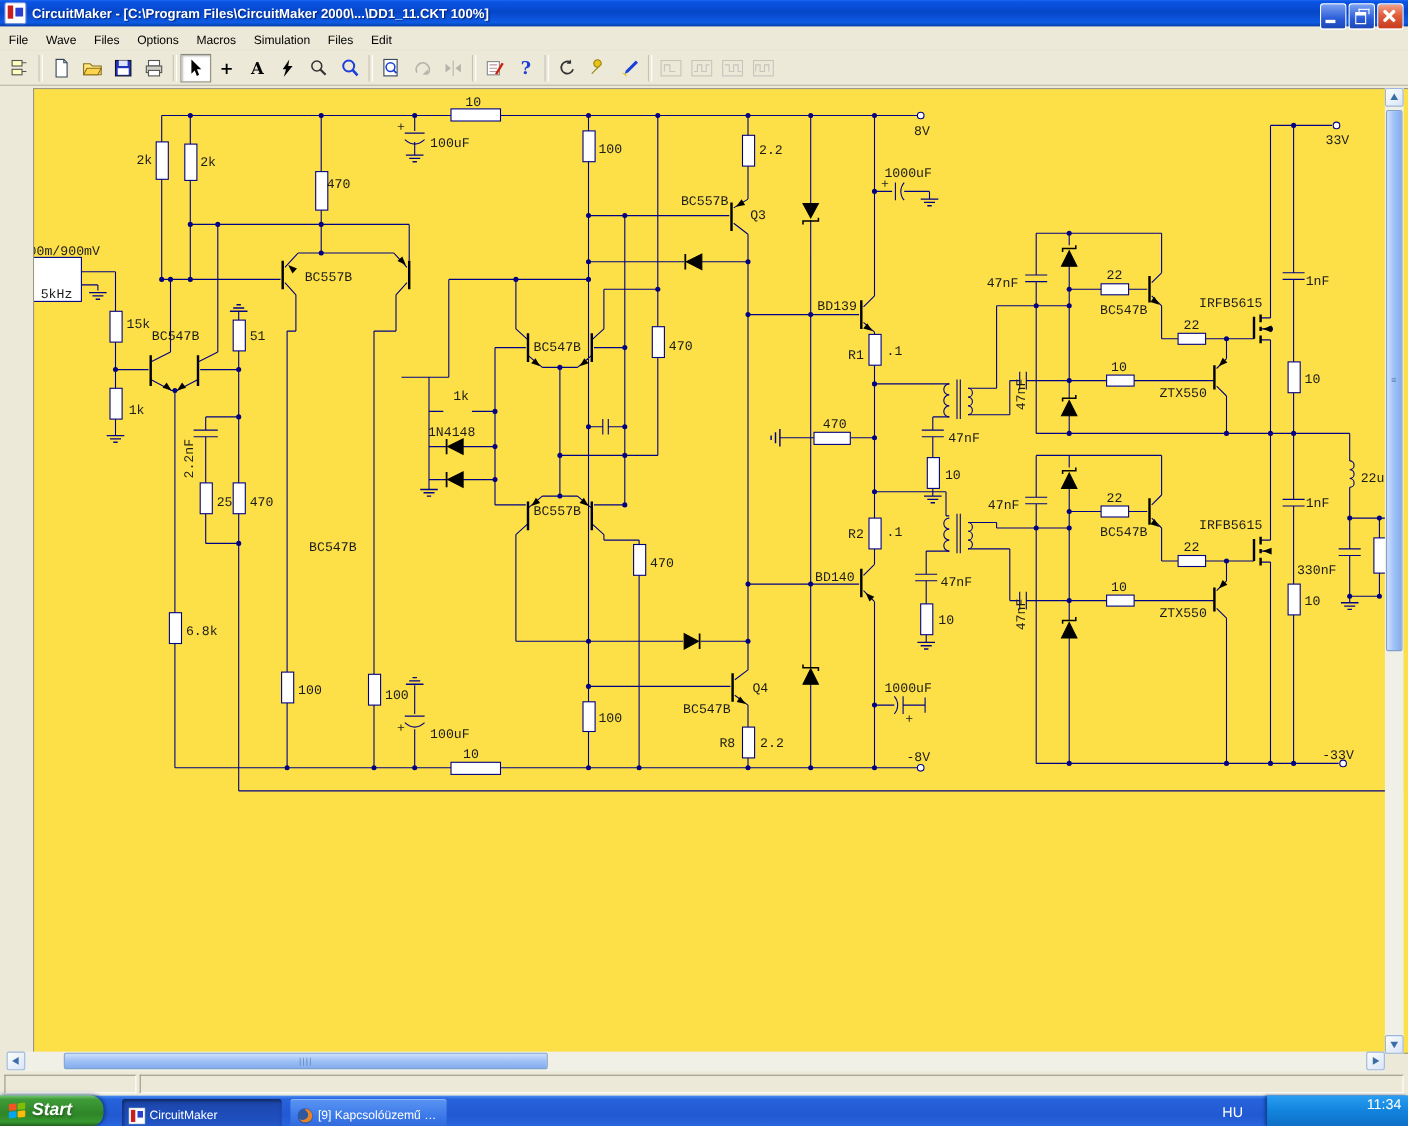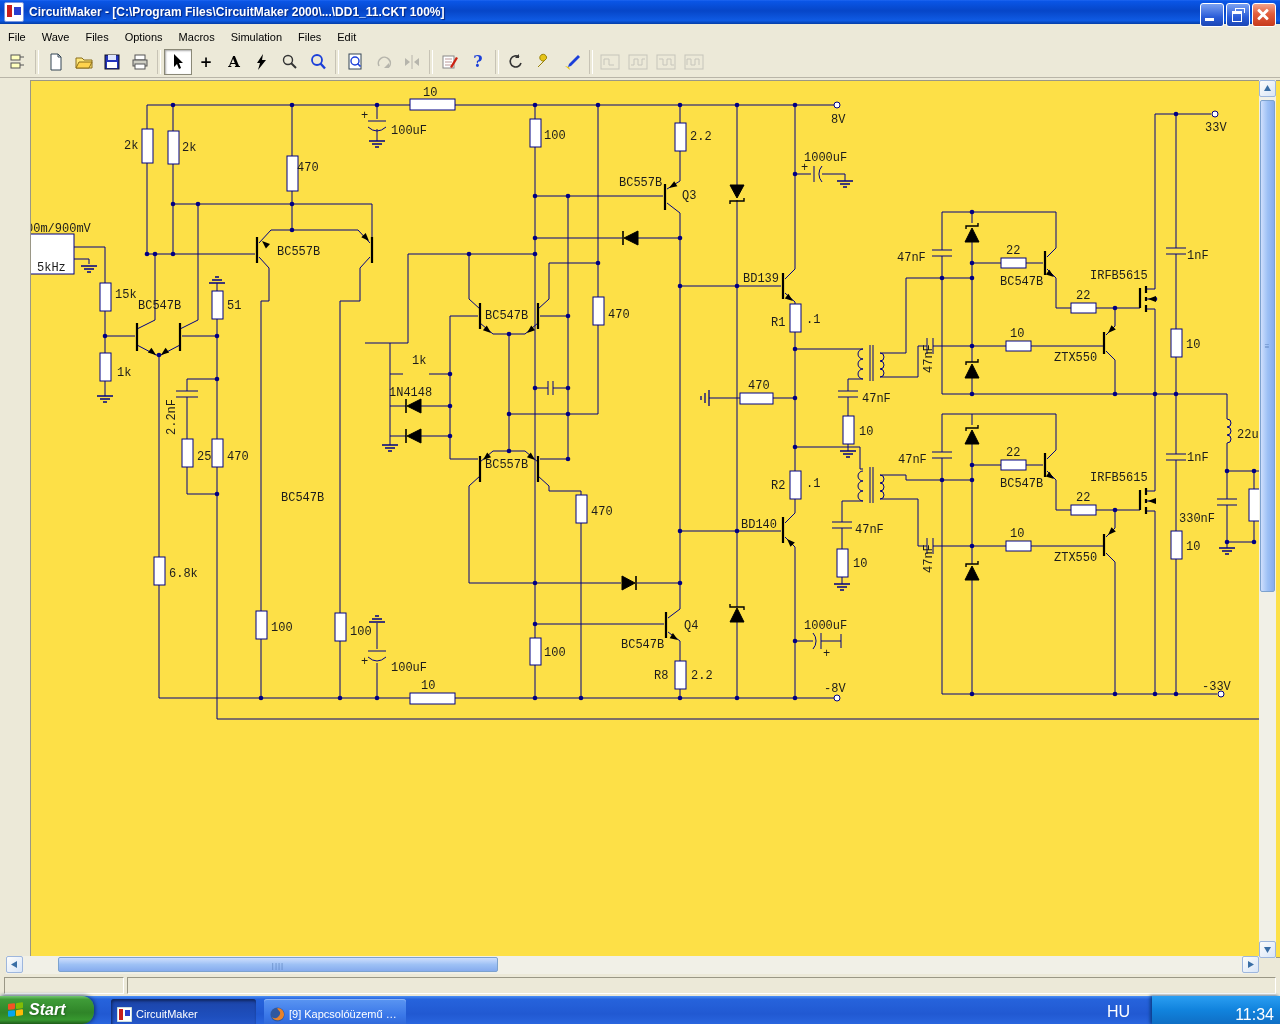--- a/index.html
+++ b/index.html
@@ -51,22 +51,22 @@
     background:linear-gradient(180deg,#73c771 0%,#3f9c38 12%,#2f8528 60%,#37982f 85%,#1e5c1a 100%);
     display:flex;align-items:center;color:#fff;font-weight:bold;font-style:italic;font-size:16px;
     text-shadow:1px 1px 2px #14431181;box-shadow:1px 0 4px #0a2d68;}
   .winflag{width:16px;height:15px;margin:0 5px 0 8px;display:grid;grid-template-columns:7px 7px;grid-template-rows:6px 6px;gap:1px;transform:skewY(-6deg);}
   .winflag span{border-radius:1px;}
   .task-btn{position:absolute;top:3px;height:23px;border-radius:3px;display:flex;align-items:center;color:#fff;font-size:11px;
     background:linear-gradient(180deg,#5a95f2,#3a77e8 55%,#2c63d4);box-shadow:inset 0 1px 0 #8cb4f6;padding:15px 6px;box-sizing:border-box;white-space:nowrap;overflow:hidden;}
   .task-btn.pressed{background:linear-gradient(180deg,#1c44a8,#1e4fbe 60%,#2a5cd0);box-shadow:inset 1px 2px 3px #10265e;}
   .task-label{overflow:hidden;text-overflow:ellipsis;max-width:112px;}
   .task-ico{width:15px;height:15px;margin-right:4px;flex:0 0 auto;}
-  .tray{position:absolute;right:0;top:0;height:28px;width:128px;background:linear-gradient(180deg,#2a9ef2 0%,#1183dd 50%,#0f6fc5 100%);box-shadow:-2px 0 3px #0c3f8a;display:flex;align-items:flex-end;justify-content:flex-end;padding-right:6px;gap:20px;box-sizing:border-box;}
-  .tray-clock,.lang{color:#fff;font-size:16px;margin-left:21px;}
+  .tray{position:absolute;right:0;top:0;height:28px;width:128px;background:linear-gradient(180deg,#2a9ef2 0%,#1183dd 50%,#0f6fc5 100%);box-shadow:-2px 0 3px #0c3f8a;display:flex;align-items:flex-start;justify-content:flex-end;padding-right:6px;gap:20px;box-sizing:border-box;}
+  .tray-clock,.lang{color:#fff;font-size:13px;margin-left:21px;}
   .lang{position:absolute;right:150px;top:7px;}
 </style>
 </head>
 <body>
 <div id="stage">
 
 <div class="titlebar">
   <div class="appicon"></div>
   <span class="title-text">CircuitMaker - [C:\Program Files\CircuitMaker 2000\...\DD1_11.CKT 100%]</span>
   <div class="winbtns">

